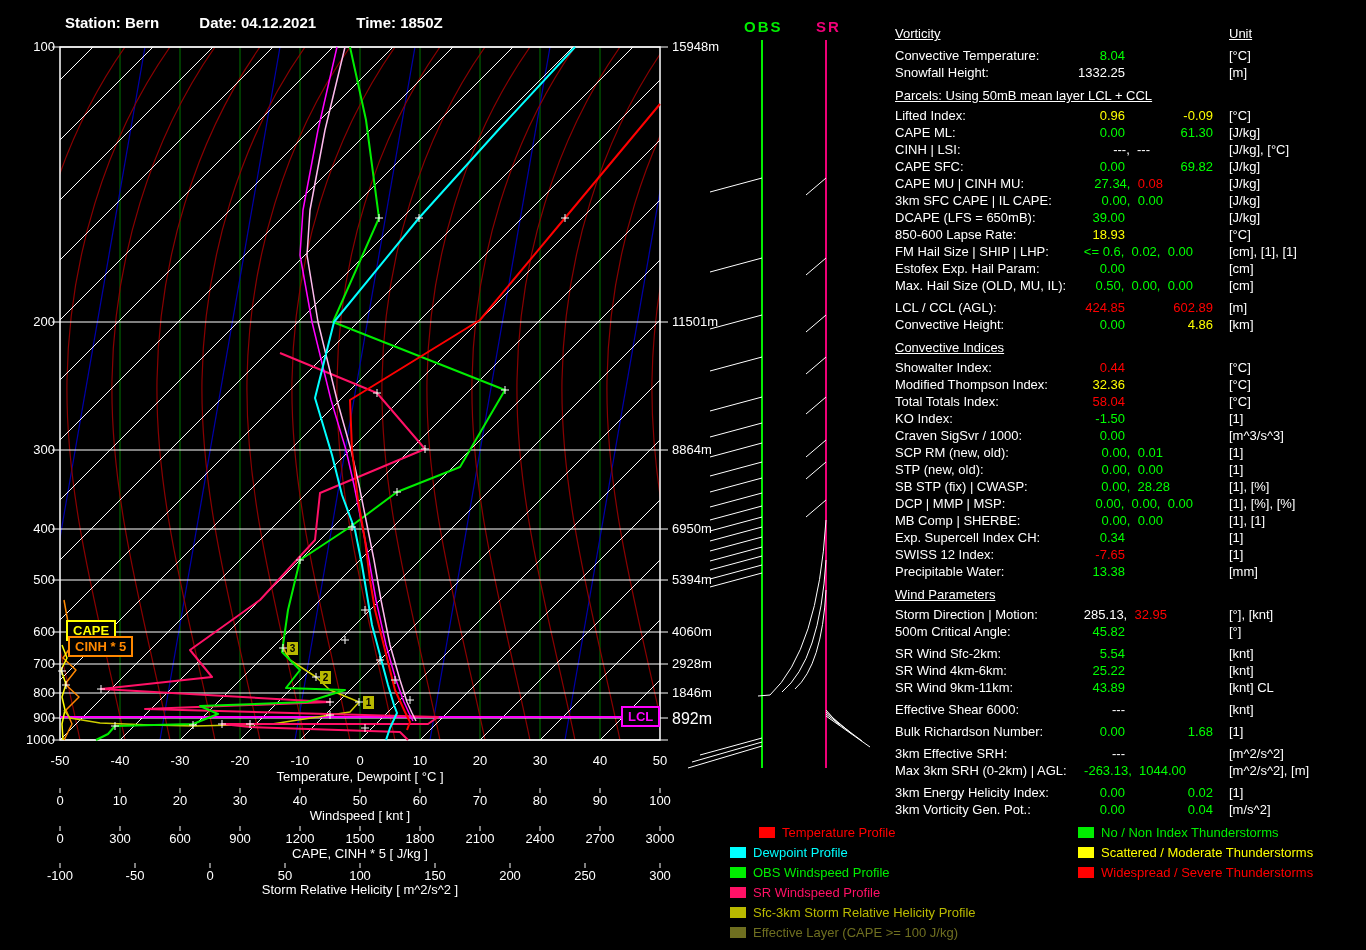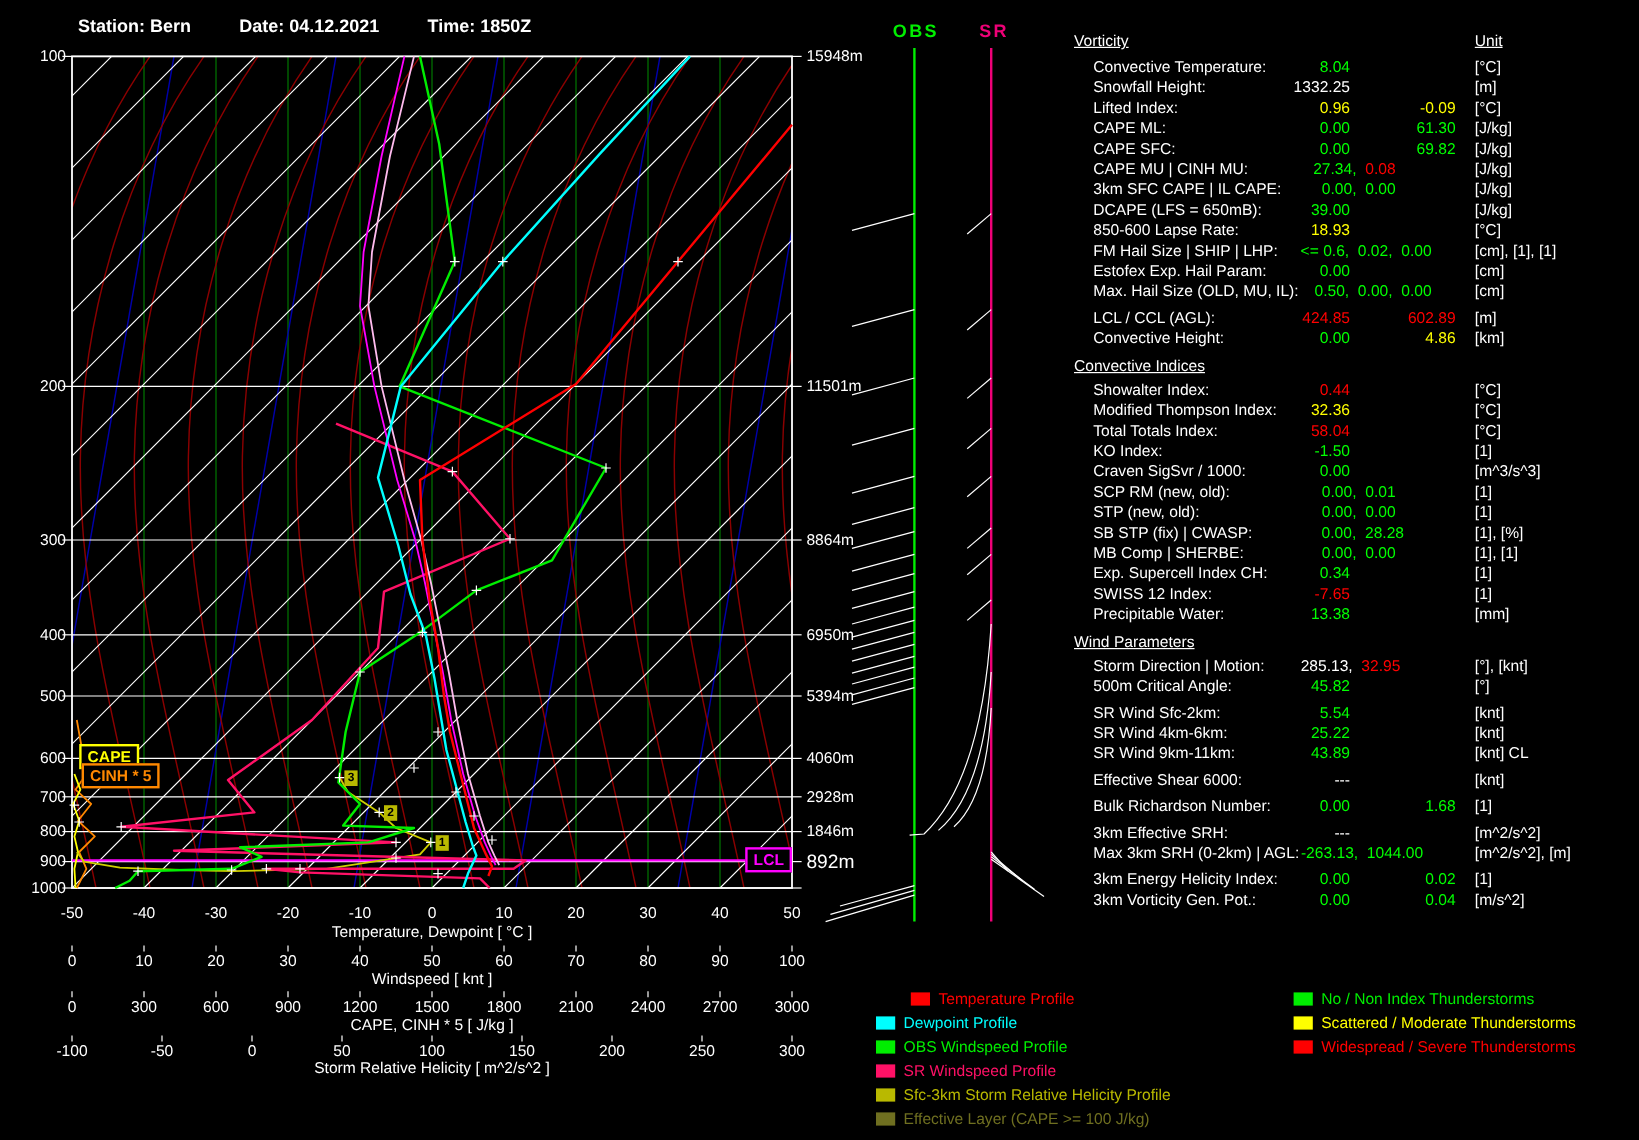--- a/index.html
+++ b/index.html
@@ -13,21 +13,21 @@
   .boxlab{position:absolute;font-size:13px;font-weight:bold;padding:1px 5px;background:#000;white-space:nowrap;}
   #cape-box{border:2px solid #ffff00;color:#ffff00;margin-top:14px;}
   #cinh-box{border:2px solid #ff8800;color:#ff8800;}
   #lcl-box{border:2px solid #ff00ff;color:#ff00ff;}
   
   #ptable{left:895px;top:26px;width:471px;font-size:13px;line-height:16px;}
   .thead{position:relative;height:22px;}
   .thead span{position:absolute;text-decoration:underline;}
   .tsec{position:relative;height:20px;margin-top:6px;text-decoration:underline;white-space:nowrap;}
   .trow{position:relative;height:17px;white-space:nowrap;}
-  .trow .lb{position:absolute;left:16px;}
+  .trow .lb{position:absolute;left:0;}
   .trow .v1{position:absolute;right:241px;}
   .trow .v2{position:absolute;right:153px;}
   .trow .un{position:absolute;left:334px;}
   .trow .wd{position:absolute;}
   
   .litem{position:absolute;font-size:13px;white-space:nowrap;}
   .litem .sw{display:inline-block;width:16px;height:11px;margin-right:7px;vertical-align:-1px;}
 </style>
 </head>
 <body>
@@ -354,31 +354,37 @@
       <div class="trow">
         <span class="lb">Convective Temperature:</span>
         <span class="v1"><span style="color: rgb(0, 255, 0); white-space: pre;">8.04</span></span>
         <span class="un">[°C]</span>
       </div>
       <div class="trow">
         <span class="lb">Snowfall Height:</span>
         <span class="v1"><span style="color: rgb(255, 255, 255); white-space: pre;">1332.25</span></span>
         <span class="un">[m]</span>
       </div>
+      <div class="tsec">Parcels: Using 50mB mean layer LCL + CCL</div>
       <div class="trow">
         <span class="lb">Lifted Index:</span>
         <span class="v1"><span style="color: rgb(255, 255, 0); white-space: pre;">0.96</span></span>
         <span class="v2"><span style="color: rgb(255, 255, 0); white-space: pre;">-0.09</span></span>
         <span class="un">[°C]</span>
       </div>
       <div class="trow">
         <span class="lb">CAPE ML:</span>
         <span class="v1"><span style="color: rgb(0, 255, 0); white-space: pre;">0.00</span></span>
         <span class="v2"><span style="color: rgb(0, 255, 0); white-space: pre;">61.30</span></span>
         <span class="un">[J/kg]</span>
+      </div>
+      <div class="trow">
+        <span class="lb">CINH | LSI:</span>
+        <span class="wd" style="right: 216px;"><span style="color: rgb(255, 255, 255); white-space: pre;">---,  ---</span></span>
+        <span class="un">[J/kg], [°C]</span>
       </div>
       <div class="trow">
         <span class="lb">CAPE SFC:</span>
         <span class="v1"><span style="color: rgb(0, 255, 0); white-space: pre;">0.00</span></span>
         <span class="v2"><span style="color: rgb(0, 255, 0); white-space: pre;">69.82</span></span>
         <span class="un">[J/kg]</span>
       </div>
       <div class="trow">
         <span class="lb">CAPE MU | CINH MU:</span>
         <span class="wd" style="right: 203px; text-align: right;"><span style="color: rgb(0, 255, 0); white-space: pre;">27.34,</span><span style="color: rgb(255, 0, 0); white-space: pre;">  0.08</span></span>
@@ -459,20 +465,25 @@
       </div>
       <div class="trow">
         <span class="lb">STP (new, old):</span>
         <span class="wd" style="right: 203px;"><span style="color: rgb(0, 255, 0); white-space: pre;">0.00,  0.00</span></span>
         <span class="un">[1]</span>
       </div>
       <div class="trow">
         <span class="lb">SB STP (fix) | CWASP:</span>
         <span class="wd" style="right: 196px;"><span style="color: rgb(0, 255, 0); white-space: pre;">0.00,  28.28</span></span>
         <span class="un">[1], [%]</span>
+      </div>
+      <div class="trow">
+        <span class="lb">DCP | MMP | MSP:</span>
+        <span class="wd" style="right: 173px;"><span style="color: rgb(0, 255, 0); white-space: pre;">0.00,  0.00,  0.00</span></span>
+        <span class="un">[1], [%], [%]</span>
       </div>
       <div class="trow">
         <span class="lb">MB Comp | SHERBE:</span>
         <span class="wd" style="right: 203px;"><span style="color: rgb(0, 255, 0); white-space: pre;">0.00,  0.00</span></span>
         <span class="un">[1], [1]</span>
       </div>
       <div class="trow">
         <span class="lb">Exp. Supercell Index CH:</span>
         <span class="v1"><span style="color: rgb(0, 255, 0); white-space: pre;">0.34</span></span>
         <span class="un">[1]</span>

